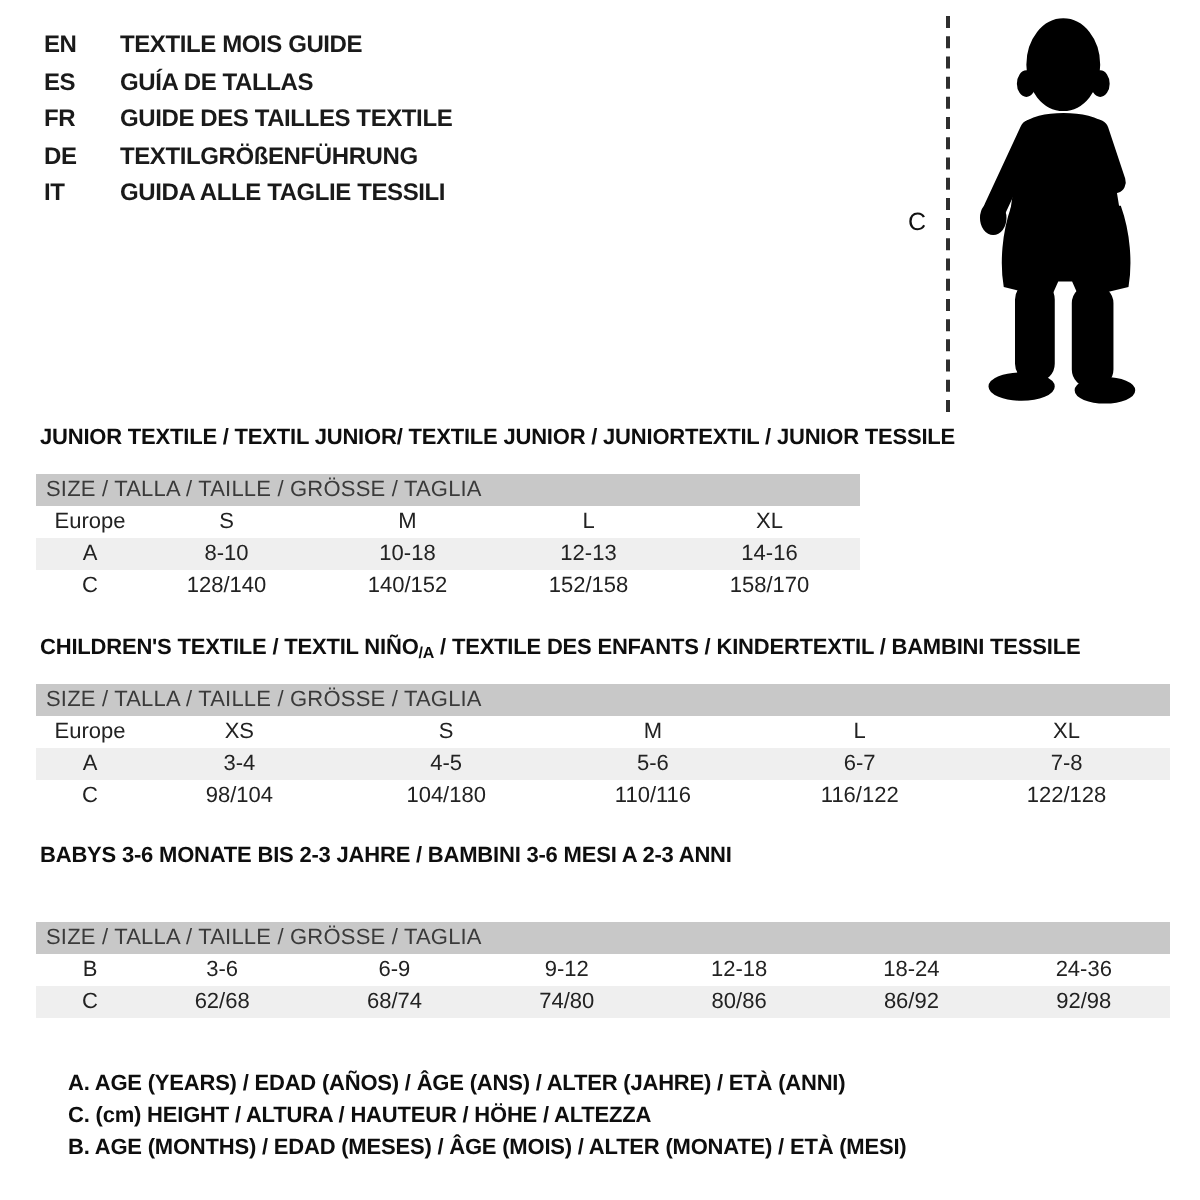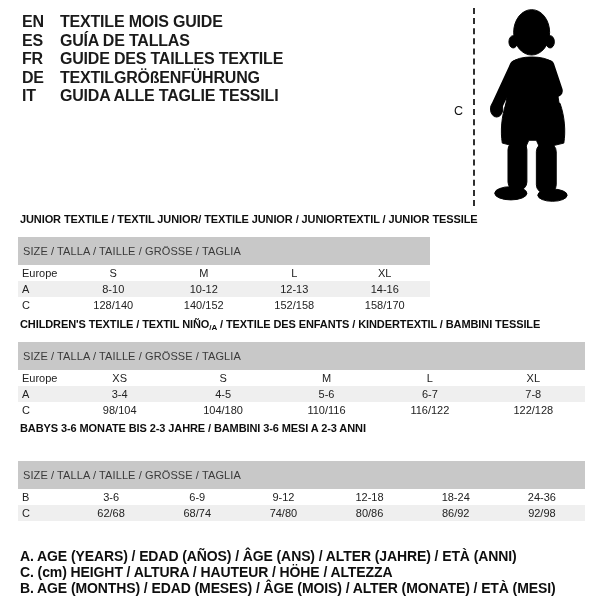--- a/index.html
+++ b/index.html
@@ -6,21 +6,21 @@
   body {
     width:600px; height:600px; position:relative; overflow:hidden;
     background:#ffffff; color:#1a1a1a;
     font-family:"Liberation Sans", sans-serif;
     -webkit-font-smoothing:antialiased;
   }
 
   
   .lang-list { position:absolute; left:22px; top:13px; }
   .lang-row { display:flex; height:18.5px; align-items:center;
-              font-weight:bold; font-size:16px; letter-spacing:-0.2px; }
+              font-weight:bold; font-size:12px; letter-spacing:-0.2px; }
   .lang-code { width:38px; flex:0 0 38px; }
 
   
   .dash-line { position:absolute; left:473px; top:8px; height:198px; width:0;
                border-left:2px dashed #2e2e2e; }
   .c-label { position:absolute; left:454px; top:104px; font-size:12.5px; color:#111; }
   .baby-svg { position:absolute; left:486px; top:3px; width:114px; height:213px; }
   .baby-svg * { fill:var(--silhouette, #000); stroke:var(--silhouette, #000); }
 
   
@@ -32,29 +32,29 @@
   .sub-a { font-size:8px; vertical-align:-2px; }
 
   
   table.size-table { position:absolute; left:18px; border-collapse:collapse;
                      table-layout:fixed; font-size:11px; color:#222; }
   #t1 { top:237px; width:412px; }
   #t2 { top:342px; width:567px; }
   #t3 { top:461px; width:567px; }
   .size-table td { height:16px; padding:0; text-align:center; vertical-align:middle;
                    white-space:nowrap; overflow:hidden; }
-  .size-table td.lbl { text-align:left; padding-left:4px; }
-  .size-table tr.bar td { background:var(--header-bar, #c8c8c8); height:28px;
+  .size-table td.lbl { text-align:center; padding-left:4px; }
+  .size-table tr.bar td { background:var(--header-bar, #c8c8c8); height:16px;
                           text-align:left; padding-left:5px; color:#3a3a3a;
                           letter-spacing:0.1px; }
   .size-table tr.shaded td { background:var(--alt-row, #efefef); }
 
   
-  .legend { position:absolute; left:20px; top:534px; font-weight:bold;
-            font-size:14px; line-height:16px; letter-spacing:-0.1px; color:#0e0e0e;margin-top:14px; }
+  .legend { position:absolute; left:34px; top:534px; font-weight:bold;
+            font-size:11px; line-height:16px; letter-spacing:-0.1px; color:#0e0e0e; }
 </style>
 </head>
 <body>
 
 <div class="lang-list">
   <div class="lang-row">
     <span class="lang-code">EN</span>
     <span>TEXTILE MOIS GUIDE</span>
   </div>
   <div class="lang-row">
@@ -115,21 +115,21 @@
   <tr>
     <td class="lbl">Europe</td>
     <td>S</td>
     <td>M</td>
     <td>L</td>
     <td>XL</td>
   </tr>
   <tr class="shaded">
     <td class="lbl">A</td>
     <td>8-10</td>
-    <td>10-12</td>
+    <td>10-18</td>
     <td>12-13</td>
     <td>14-16</td>
   </tr>
   <tr>
     <td class="lbl">C</td>
     <td>128/140</td>
     <td>140/152</td>
     <td>152/158</td>
     <td>158/170</td>
   </tr>

